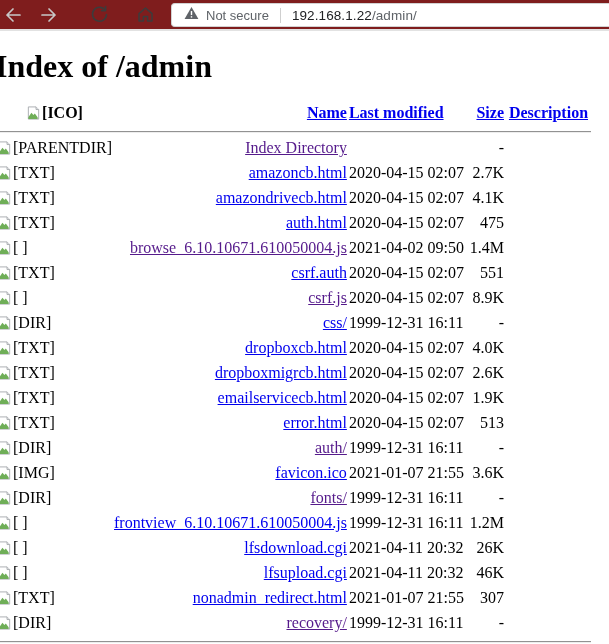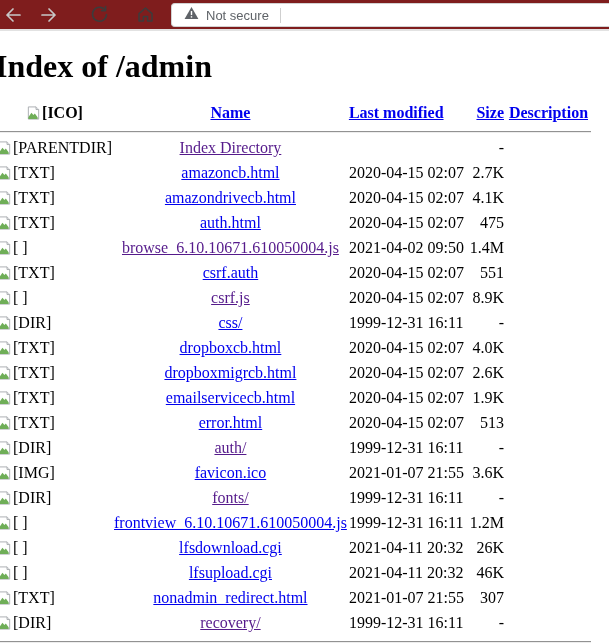--- a/index.html
+++ b/index.html
@@ -21,21 +21,21 @@
   .url { font-size:13.5px; color:#202124; letter-spacing:0.1px; }
   .url .path { color:#5f6368; }
 
   
   .content { margin-left:-5px; }
   h1.page-title { font-size:32px; font-weight:bold; margin:17px 0 16px 0; color:#000; }
 
   table.listing { border-collapse:separate; border-spacing:2px; font-size:16px; }
   table.listing th, table.listing td { padding:0; line-height:20px; white-space:nowrap; vertical-align:top; }
   th.c-icon, td.c-icon { width:115px; }
-  th.c-name, td.c-name { width:232px; text-align:center; }
+  th.c-name, td.c-name { width:232px; text-align:right; }
   th.c-date, td.c-date { width:113px; text-align:left; }
   th.c-size, td.c-size { width:38px;  text-align:right;margin-left:48px; }
   th.c-desc, td.c-desc { width:85px;margin-top:8px; }
   th { text-align:center; font-weight:bold; }
   td.c-icon { text-align:left; }
   .icon-wrap { display:inline-block; vertical-align:-3px; margin-right:1px; }
   a { color:var(--link); text-decoration:underline; }
   a.visited { color:var(--visited); }
   th a { font-weight:bold; }
   hr.rule { border:none; border-top:1px solid #929292; border-bottom:1px solid #ededed; height:0; margin:3px 0; }
@@ -77,20 +77,21 @@
   <div class="addr-bar">
     <span>
       <svg width="15" height="14" viewBox="0 0 16 15">
           <path d="M8 1 L15.4 14 H0.6 Z" fill="#5f6368"></path>
           <rect x="7.25" y="5.4" width="1.5" height="4.3" fill="#fff"></rect>
           <rect x="7.25" y="10.9" width="1.5" height="1.5" fill="#fff"></rect>
         </svg>
     </span>
     <span class="sec-label">Not secure</span>
     <span class="addr-sep"></span>
+    <span class="url"><span>192.168.1.22</span><span class="path">/admin/</span></span>
   </div>
 </div>
 
 <div class="content">
   <h1 class="page-title">Index of /admin</h1>
 
   <table class="listing">
     <thead>
       <tr>
         <th class="c-icon">

